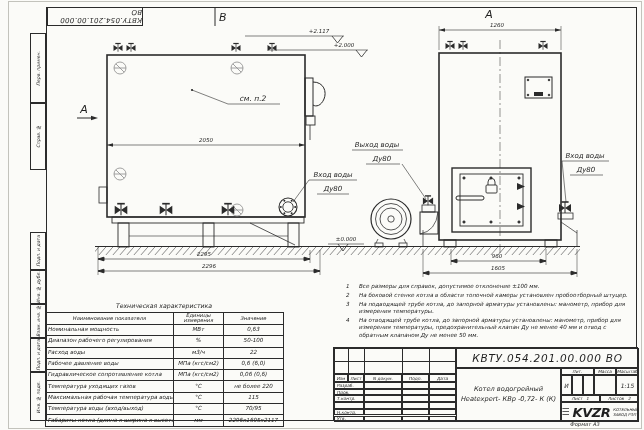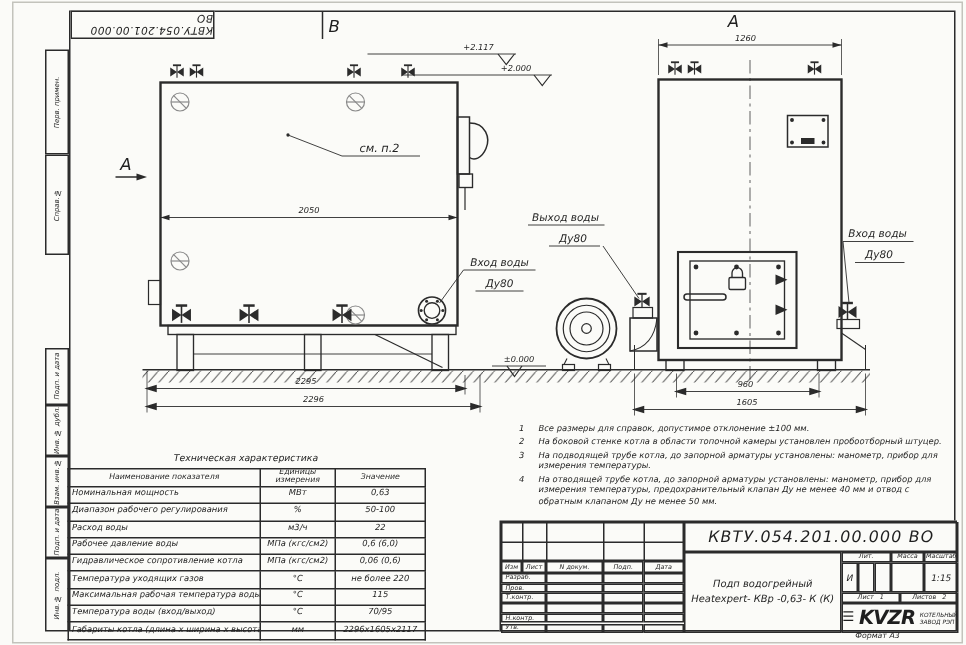--- a/index.html
+++ b/index.html
@@ -418,22 +418,22 @@
       <div class="c" style="left:68px;top:60.8px;width:27px;height:6.7px;"></div>
       <div class="c" style="left:95px;top:60.8px;width:27px;height:6.7px;"></div>
     <div class="c lab" style="left:0;top:67.5px;width:30px;height:6.5px;">Утв.</div>
     <div class="c" style="left:30px;top:67.5px;width:38px;height:6.5px;"></div>
       <div class="c" style="left:68px;top:67.5px;width:27px;height:6.5px;"></div>
       <div class="c" style="left:95px;top:67.5px;width:27px;height:6.5px;"></div>
 
     <div class="c docnum" style="left:122px;top:0;width:183px;height:20px;">КВТУ.054.201.00.000  ВО</div>
 
     <div class="c pname" style="left:122px;top:20px;width:105px;height:54px;">
-      <span>Подп водогрейный</span>
-      <span>Heatexpert- КВр -0,63- К (К)</span>
+      <span>Котел водогрейный</span>
+      <span>Heatexpert- КВр -0,72- К (К)</span>
     </div>
 
     <div class="c" style="left:227px;top:20px;width:33px;height:7px;">Лит.</div>
     <div class="c" style="left:260px;top:20px;width:22px;height:7px;">Масса</div>
     <div class="c" style="left:282px;top:20px;width:23px;height:7px;">Масштаб</div>
     <div class="c litval" style="left:227px;top:27px;width:11px;height:20px;">И</div>
     <div class="c" style="left:238px;top:27px;width:11px;height:20px;"></div>
     <div class="c" style="left:249px;top:27px;width:11px;height:20px;"></div>
     <div class="c" style="left:260px;top:27px;width:22px;height:20px;"></div>
     <div class="c scaleval" style="left:282px;top:27px;width:23px;height:20px;">1:15</div>

